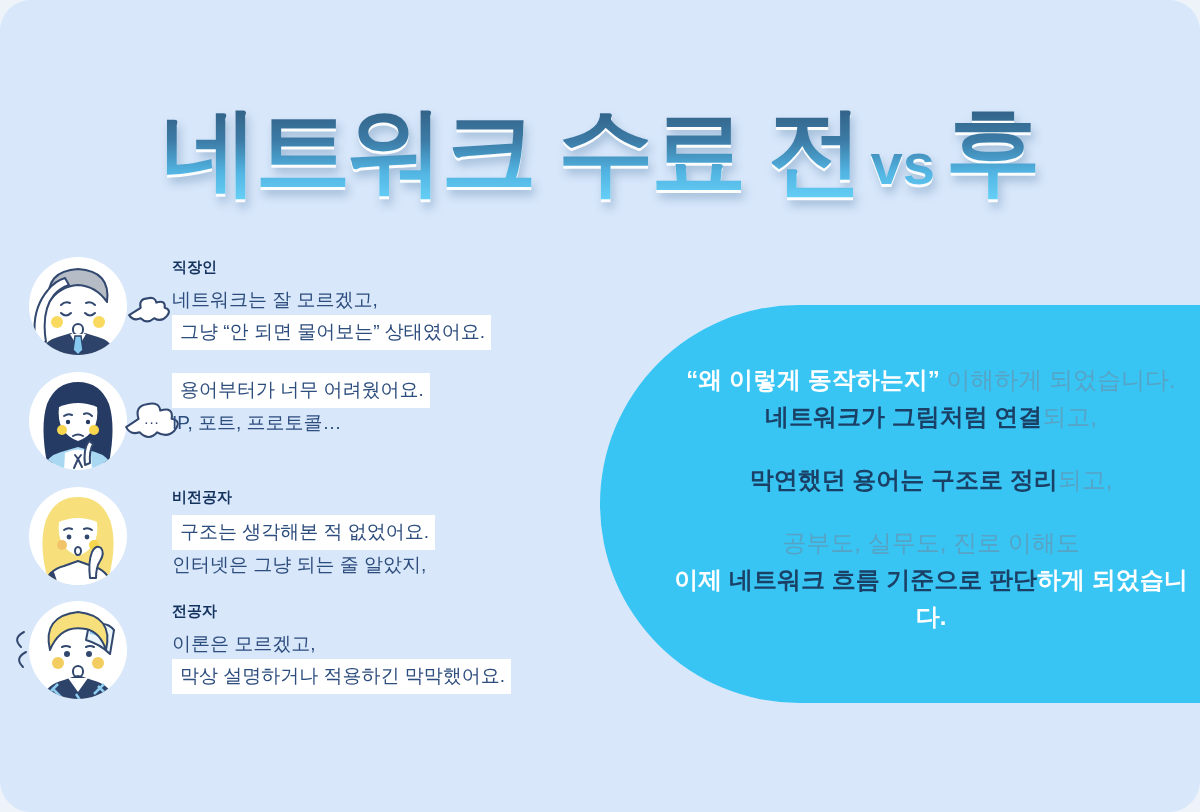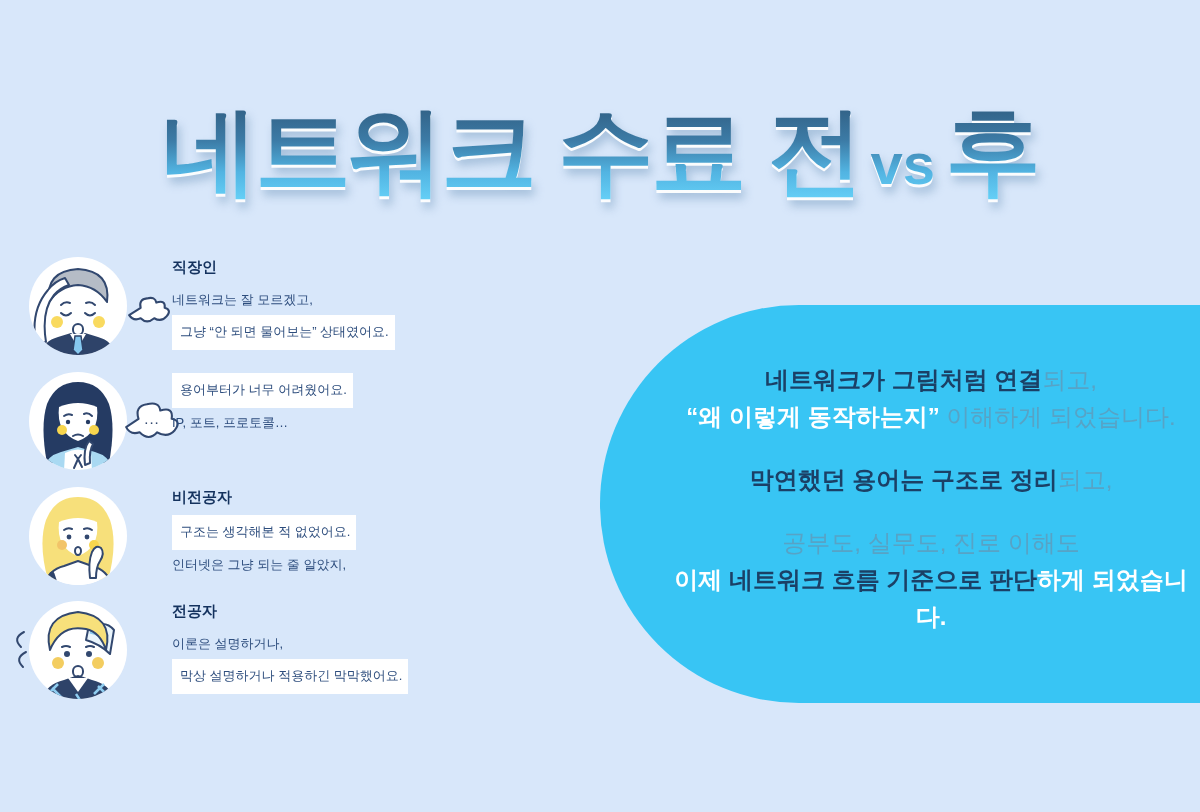--- a/index.html
+++ b/index.html
@@ -5,20 +5,21 @@
   :root{
     --bg:#d8e7fa; --bubble:#38c5f4; --navy-dark:#14325e; --body-navy:#2d4d7d;
     --bubble-navy:#1b4066; --bubble-muted:#57a3c6; --grad-top:#2f5a7d; --grad-bottom:#68d4fa;
   }
   *{margin:0;padding:0;box-sizing:border-box;}
   html,body{background:#eef3fa;}
   .canvas{
     position:relative;width:1200px;height:812px;overflow:hidden;
     background:var(--bg);
     font-family:"Liberation Sans", sans-serif;
+    border-radius:31px;
   }
   
   .title-wrap{position:absolute;top:98px;left:0;width:100%;text-align:center;}
   .title-text{
     display:inline-block;
     font-size:96px;font-weight:900;letter-spacing:-3px;line-height:1.1;
     background:linear-gradient(180deg,var(--grad-top) 0%,#3c7ba6 40%,#52b4e2 70%,var(--grad-bottom) 100%);
     -webkit-background-clip:text;background-clip:text;color:transparent;
     filter:drop-shadow(0 3px 0 rgba(255,255,255,0.95)) drop-shadow(3px 6px 5px rgba(84,130,170,0.38));
   }
@@ -27,21 +28,21 @@
   .persona-row{position:absolute;left:28px;width:520px;height:104px;}
   .row-1{top:256px;} .row-2{top:371px;} .row-3{top:486px;} .row-4{top:600px;}
   .avatar{position:absolute;left:0;top:0;width:100px;height:100px;}
   .avatar > svg.face{width:100px;height:100px;display:block;}
   .puff{position:absolute;}
   .puff-1{left:98px;top:38px;width:46px;height:36px;}
   .puff-2{left:94px;top:26px;width:60px;height:54px;}
   .sweat{left:-20px;top:28px;width:22px;height:44px;}
   .persona-text{position:absolute;left:144px;top:2px;width:370px;}
   .persona-title{font-size:15px;font-weight:800;color:var(--navy-dark);margin-bottom:8px;}
-  .persona-line{font-size:13px;color:var(--body-navy);line-height:30px;}
+  .persona-line{font-size:19px;color:var(--body-navy);line-height:30px;}
   .hl{background:#ffffff;padding:2px 6px 3px 8px;display:inline-block;}
   
   .after-bubble{
     position:absolute;left:600px;top:305px;width:600px;height:398px;
     background:var(--bubble);border-radius:199px 0 0 199px;
   }
   .bubble-content{
     position:absolute;left:70px;right:8px;top:56px;text-align:center;
     font-size:24px;line-height:37px;
   }
@@ -183,30 +184,30 @@
             <circle cx="70" cy="63" r="6" fill="#f3cd60"></circle>
           <rect x="45" y="66" width="10" height="11" rx="5" fill="#ffffff" stroke="#32486f" stroke-width="2"></rect>
           <path d="M14,100 Q18,84 36,80 L50,75 L64,80 Q82,84 86,100 Z" fill="#2e4369"></path>
           <path d="M40,78 L50,92 L60,78 Z" fill="#ffffff"></path>
           <path d="M24,88 L34,98 M30,84 L20,94 M70,86 L80,96 M76,84 L66,94 M48,94 L52,100" stroke="#8fcdf0" stroke-width="2.5"></path>
         </g>
       </svg>
     </div>
     <div class="persona-text">
       <div class="persona-title">전공자</div>
-      <div class="persona-line">이론은 설명하거나,</div>
+      <div class="persona-line">이론은 모르겠고,</div>
       <div class="persona-line"><span class="hl">막상 설명하거나 적용하긴 막막했어요.</span></div>
     </div>
   </div>
 
   <div class="after-bubble">
     <div class="bubble-content">
       <p class="bpara">
+        <span class="bline"><span class="seg-white-bold">“왜 이렇게 동작하는지”</span><span class="seg-muted"> 이해하게 되었습니다.</span></span>
         <span class="bline"><span class="seg-navy-bold">네트워크가 그림처럼 연결</span><span class="seg-muted">되고,</span></span>
-        <span class="bline"><span class="seg-white-bold">“왜 이렇게 동작하는지”</span><span class="seg-muted"> 이해하게 되었습니다.</span></span>
       </p>
       <p class="bpara">
         <span class="bline"><span class="seg-navy-bold">막연했던 용어는 구조로 정리</span><span class="seg-muted">되고,</span></span>
       </p>
       <p class="bpara">
         <span class="bline"><span class="seg-muted">공부도, 실무도, 진로 이해도</span></span>
         <span class="bline"><span class="seg-white-bold">이제 </span><span class="seg-navy-bold">네트워크 흐름 기준으로 판단</span><span class="seg-white-bold">하게 되었습니다.</span></span>
       </p>
     </div>
   </div>

